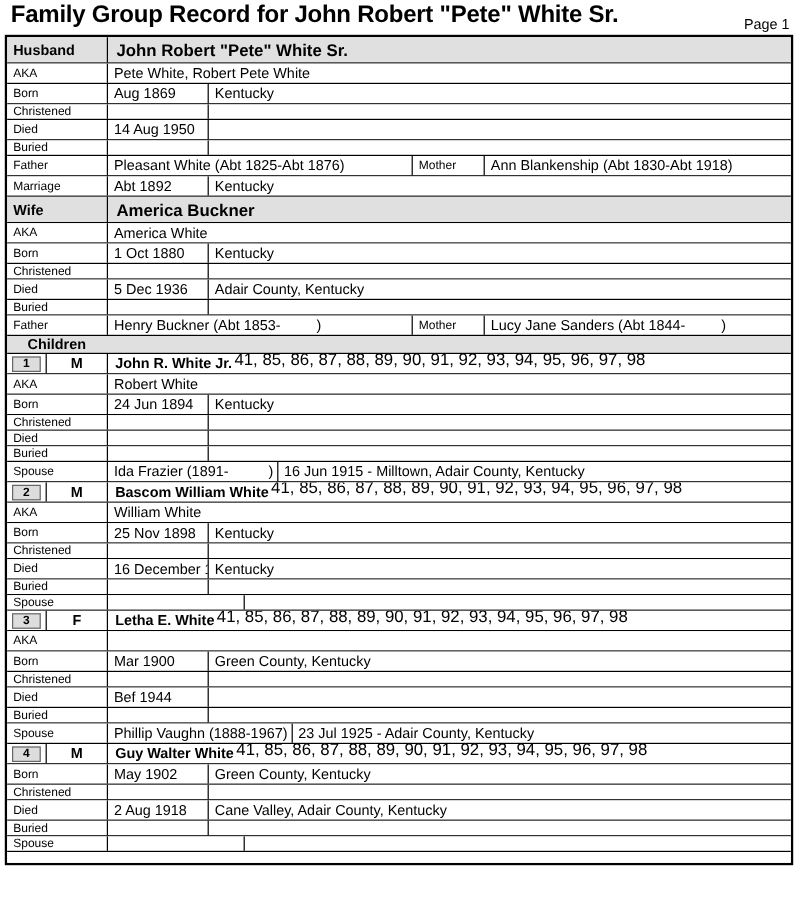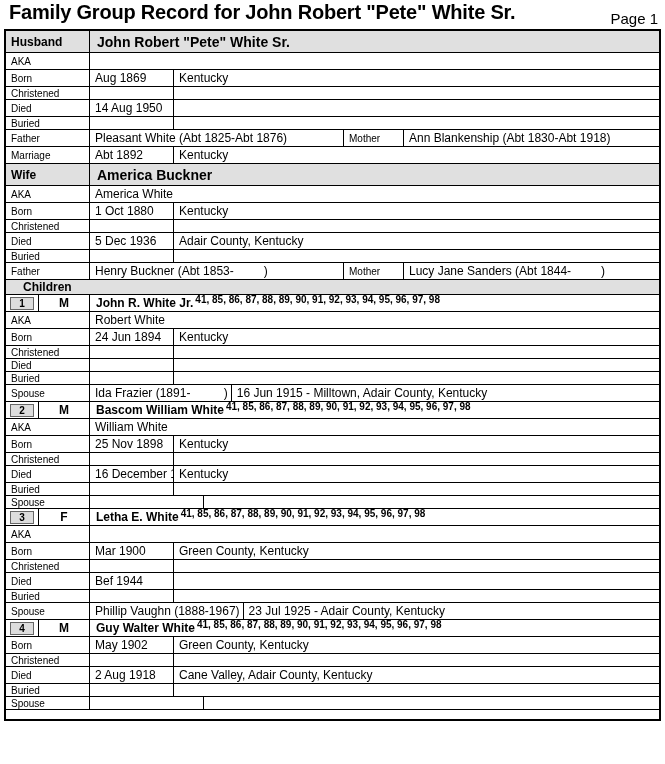--- a/index.html
+++ b/index.html
@@ -4,21 +4,21 @@
 <style>
   html,body{margin:0;padding:0;background:#fff;}
   .page{
     width:665px;height:764px;box-sizing:border-box;overflow:hidden;
     background:#fff;color:#000;
     font-family:"Liberation Sans","DejaVu Sans",sans-serif;
     position:relative;
   }
   .titlebar{display:flex;align-items:flex-end;height:29px;padding:0 7px 1px 5px;box-sizing:border-box;}
   .doc-title{font-size:20px;font-weight:bold;margin:4px;letter-spacing:-0.2px;white-space:nowrap;}
-  .pagenum{margin-left:auto;font-size:15px;padding-bottom:1px;white-space:nowrap;}
+  .pagenum{margin-left:auto;font-size:12px;padding-bottom:1px;white-space:nowrap;}
 
   .tbl{margin:0 4px;border:2px solid var(--border,#000);background:#fff;}
   .row{display:flex;align-items:flex-start;border-bottom:1px solid var(--border,#000);box-sizing:border-box;background:#fff;}
   .row:last-child{border-bottom:none;}
   .h-f{min-height:17px;}
   .h-e{min-height:13px;}
   .partial{height:9px;border-bottom:none;}
 
   .lbl{flex:0 0 84px;width:84px;align-self:stretch;display:flex;align-items:center;
        border-right:1px solid var(--border,#000);font-size:10px;padding-left:5px;box-sizing:border-box;}
@@ -37,37 +37,38 @@
   .band-lbl{font-size:12px;font-weight:bold;padding-left:5px;}
 
   .numcol{flex:0 0 33px;width:33px;align-self:stretch;display:flex;align-items:center;justify-content:center;
           border-right:1px solid var(--border,#000);box-sizing:border-box;}
   .numbox{width:24px;height:13px;line-height:12px;text-align:center;font-size:10px;font-weight:bold;
           background:var(--badge-bg,#ddd);border:1px solid #666;box-sizing:border-box;}
   .sexcol{flex:0 0 51px;width:51px;align-self:stretch;display:flex;align-items:center;justify-content:center;
           border-right:1px solid var(--border,#000);font-size:12px;font-weight:bold;box-sizing:border-box;}
   .namecell{padding-left:6px;}
   .cname{font-size:12px;font-weight:bold;white-space:pre;}
-  .crefs{font-size:10px;font-weight:bold;position:relative;top:-4px;margin-left:2px;white-space:pre;}
+  .crefs{font-size:14px;font-weight:normal;position:relative;top:-4px;margin-left:2px;white-space:pre;}
 </style>
 </head>
 <body>
 
 <div class="page">
   <div class="titlebar">
     <h1 class="doc-title">Family Group Record for John Robert "Pete" White Sr.</h1>
     <span class="pagenum">Page 1</span>
   </div>
   <div class="tbl" id="tbl">
       <div class="row sec">
         <div class="lbl">Husband</div>
         <div class="cell sec-val flex">John Robert "Pete" White Sr.</div>
       </div>
       <div class="row h-f">
         <div class="lbl">AKA</div>
+        <div class="cell flex">Pete White, Robert Pete White</div>
       </div>
       <div class="row h-f">
         <div class="lbl">Born</div>
         <div class="cell date">Aug 1869</div>
         <div class="cell flex">Kentucky</div>
       </div>
       <div class="row h-e">
         <div class="lbl">Christened</div>
         <div class="cell date"></div>
         <div class="cell flex"></div>

